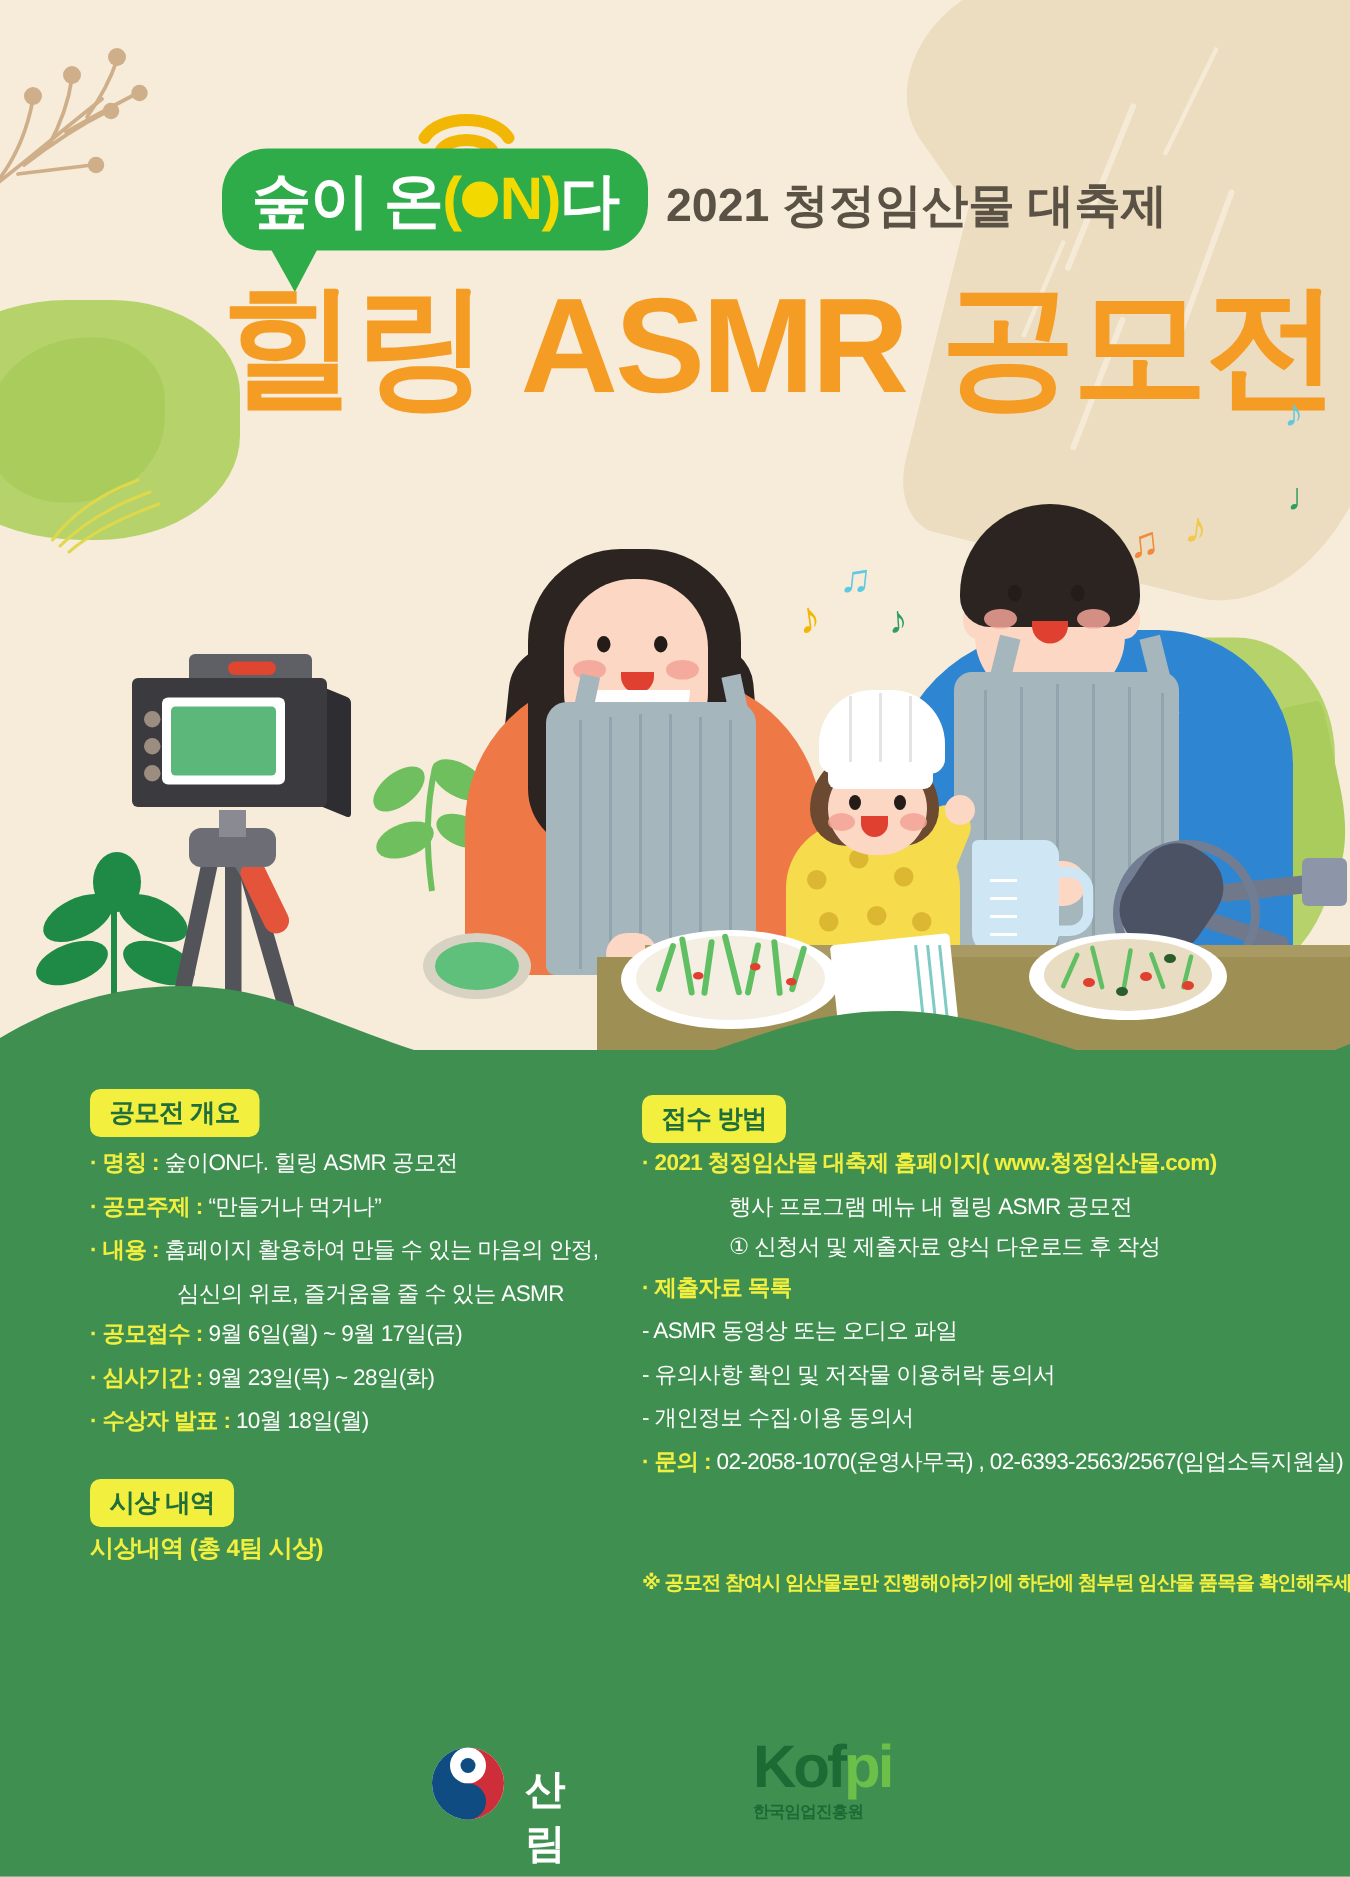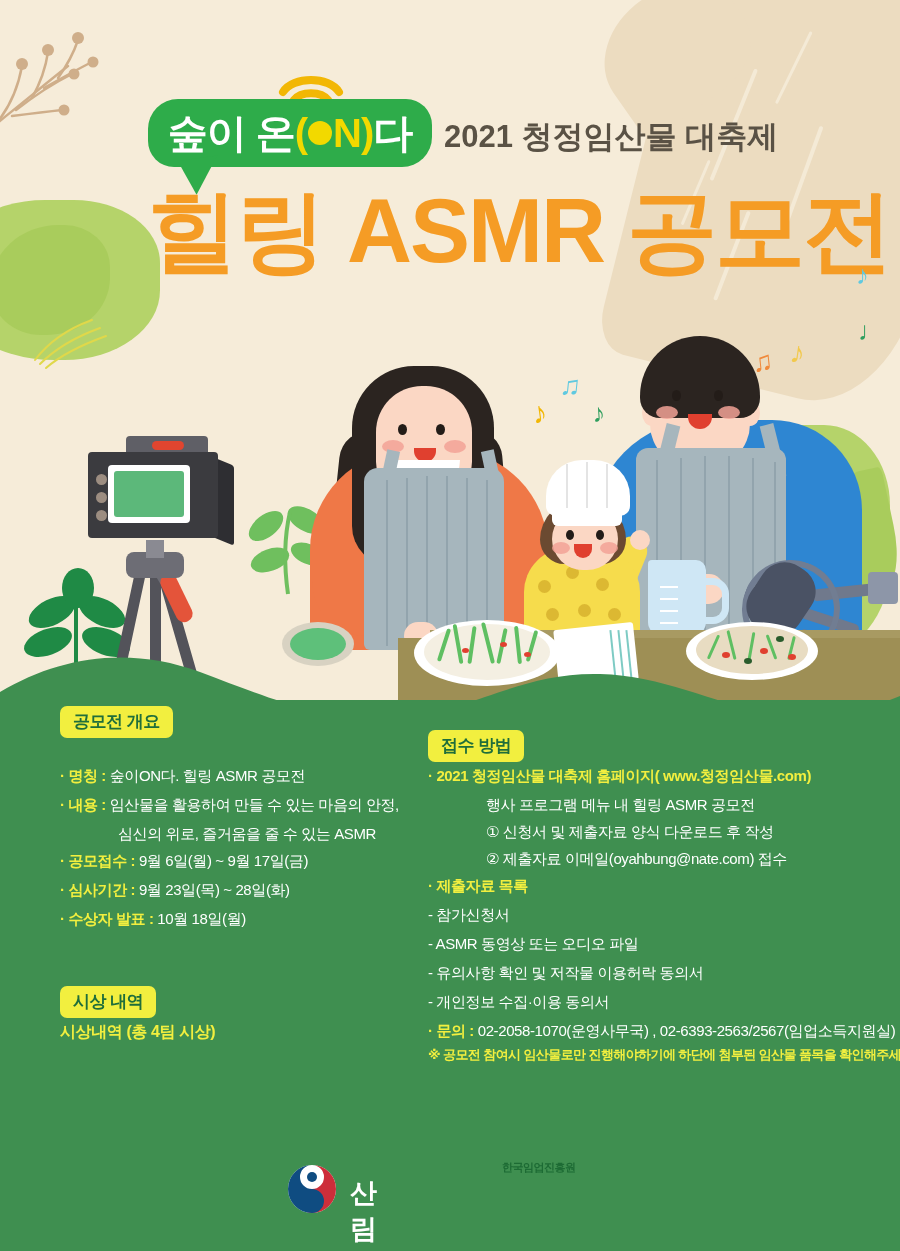--- a/index.html
+++ b/index.html
@@ -620,38 +620,37 @@
   <div class="chili" style="left:760px;top:648px;width:8px;height:6px;"></div>
   <div class="chili" style="left:788px;top:654px;width:8px;height:6px;"></div>
   <div class="chili" style="left:744px;top:658px;width:8px;height:6px;background:#2a5c2c;"></div>
   <div class="chili" style="left:776px;top:636px;width:8px;height:6px;background:#2a5c2c;"></div>
 
   <svg class="hill" viewBox="0 0 900 640" preserveAspectRatio="none">
     <path d="M0,80 C60,44 130,34 200,60 C270,86 320,110 400,104 C480,98 520,60 600,62 C680,64 740,108 810,104 C860,101 880,92 900,84 L900,640 L0,640 Z" fill="#3f8f50"></path>
   </svg>
   <div class="green-panel"></div>
 
-  <div class="chip" style="left:60px;top:706px;">공모전 개요</div>
+  <div class="chip" style="left:60px;top:726px;">공모전 개요</div>
   <div class="col-left" id="overview-list">
       <div class="line"><span class="bul">· </span><span class="k">명칭</span><span class="k"> : </span><span>숲이ON다. 힐링 ASMR 공모전</span></div>
-      <div class="line"><span class="bul">· </span><span class="k">내용</span><span class="k"> : </span><span>임산물을 활용하여 만들 수 있는 마음의 안정,</span></div>
+      <div class="line"><span class="bul">· </span><span class="k">공모주제</span><span class="k"> : </span><span>“만들거나 먹거나”</span></div>
+      <div class="line"><span class="bul">· </span><span class="k">내용</span><span class="k"> : </span><span>홈페이지 활용하여 만들 수 있는 마음의 안정,</span></div>
       <div class="line ind"><span>심신의 위로, 즐거움을 줄 수 있는 ASMR</span></div>
       <div class="line"><span class="bul">· </span><span class="k">공모접수</span><span class="k"> : </span><span>9월 6일(월) ~ 9월 17일(금)</span></div>
       <div class="line"><span class="bul">· </span><span class="k">심사기간</span><span class="k"> : </span><span>9월 23일(목) ~ 28일(화)</span></div>
       <div class="line"><span class="bul">· </span><span class="k">수상자 발표</span><span class="k"> : </span><span>10월 18일(월)</span></div>
     </div>
 
   <div class="chip" style="left:428px;top:730px;">접수 방법</div>
   <div class="col-right" id="apply-list">
       <div class="line"><span class="bul">· </span><span class="k">2021 청정임산물 대축제 홈페이지( www.청정임산물.com)</span></div>
       <div class="line ind"><span>행사 프로그램 메뉴 내 힐링 ASMR 공모전</span></div>
       <div class="line ind"><span>① 신청서 및 제출자료 양식 다운로드 후 작성</span></div>
-      <div class="line ind"><span>② 제출자료 이메일(oyahbung@nate.com) 접수</span></div>
       <div class="line"><span class="bul">· </span><span class="k">제출자료 목록</span></div>
-      <div class="line"><span>- 참가신청서</span></div>
       <div class="line"><span>- ASMR 동영상 또는 오디오 파일</span></div>
       <div class="line"><span>- 유의사항 확인 및 저작물 이용허락 동의서</span></div>
       <div class="line"><span>- 개인정보 수집·이용 동의서</span></div>
       <div class="line"><span class="bul">· </span><span class="k">문의</span><span class="k"> : </span><span>02-2058-1070(운영사무국) , 02-6393-2563/2567(임업소득지원실)</span></div>
     </div>
 
   <div class="chip" style="left:60px;top:986px;">시상 내역</div>
   <div class="col-awards">
     <div class="award-head">시상내역 (총 4팀 시상)</div>
   </div>
@@ -663,16 +662,17 @@
       <circle cx="26" cy="26" r="24" fill="#ffffff"></circle>
       <path d="M26,2 A24,24 0 0,1 26,50 A12,12 0 0,1 26,26 A12,12 0 0,0 26,2 Z" fill="#cd2e3a"></path>
       <path d="M26,2 A24,24 0 0,0 26,50 A12,12 0 0,0 26,26 A12,12 0 0,1 26,2 Z" fill="#0f4c81"></path>
       <circle cx="26" cy="14" r="9" fill="#ffffff"></circle>
       <circle cx="26" cy="14" r="5" fill="#0f4c81"></circle>
     </svg>
     <div class="logo-forest-txt">산림청</div>
   </div>
 
   <div class="logo-kofpi">
+    <div class="kofpi-main"><span>K</span><span>of</span><span class="lite">pi</span></div>
     <div class="kofpi-sub">한국임업진흥원</div>
   </div>
 
 </div>
 
 </body></html>

